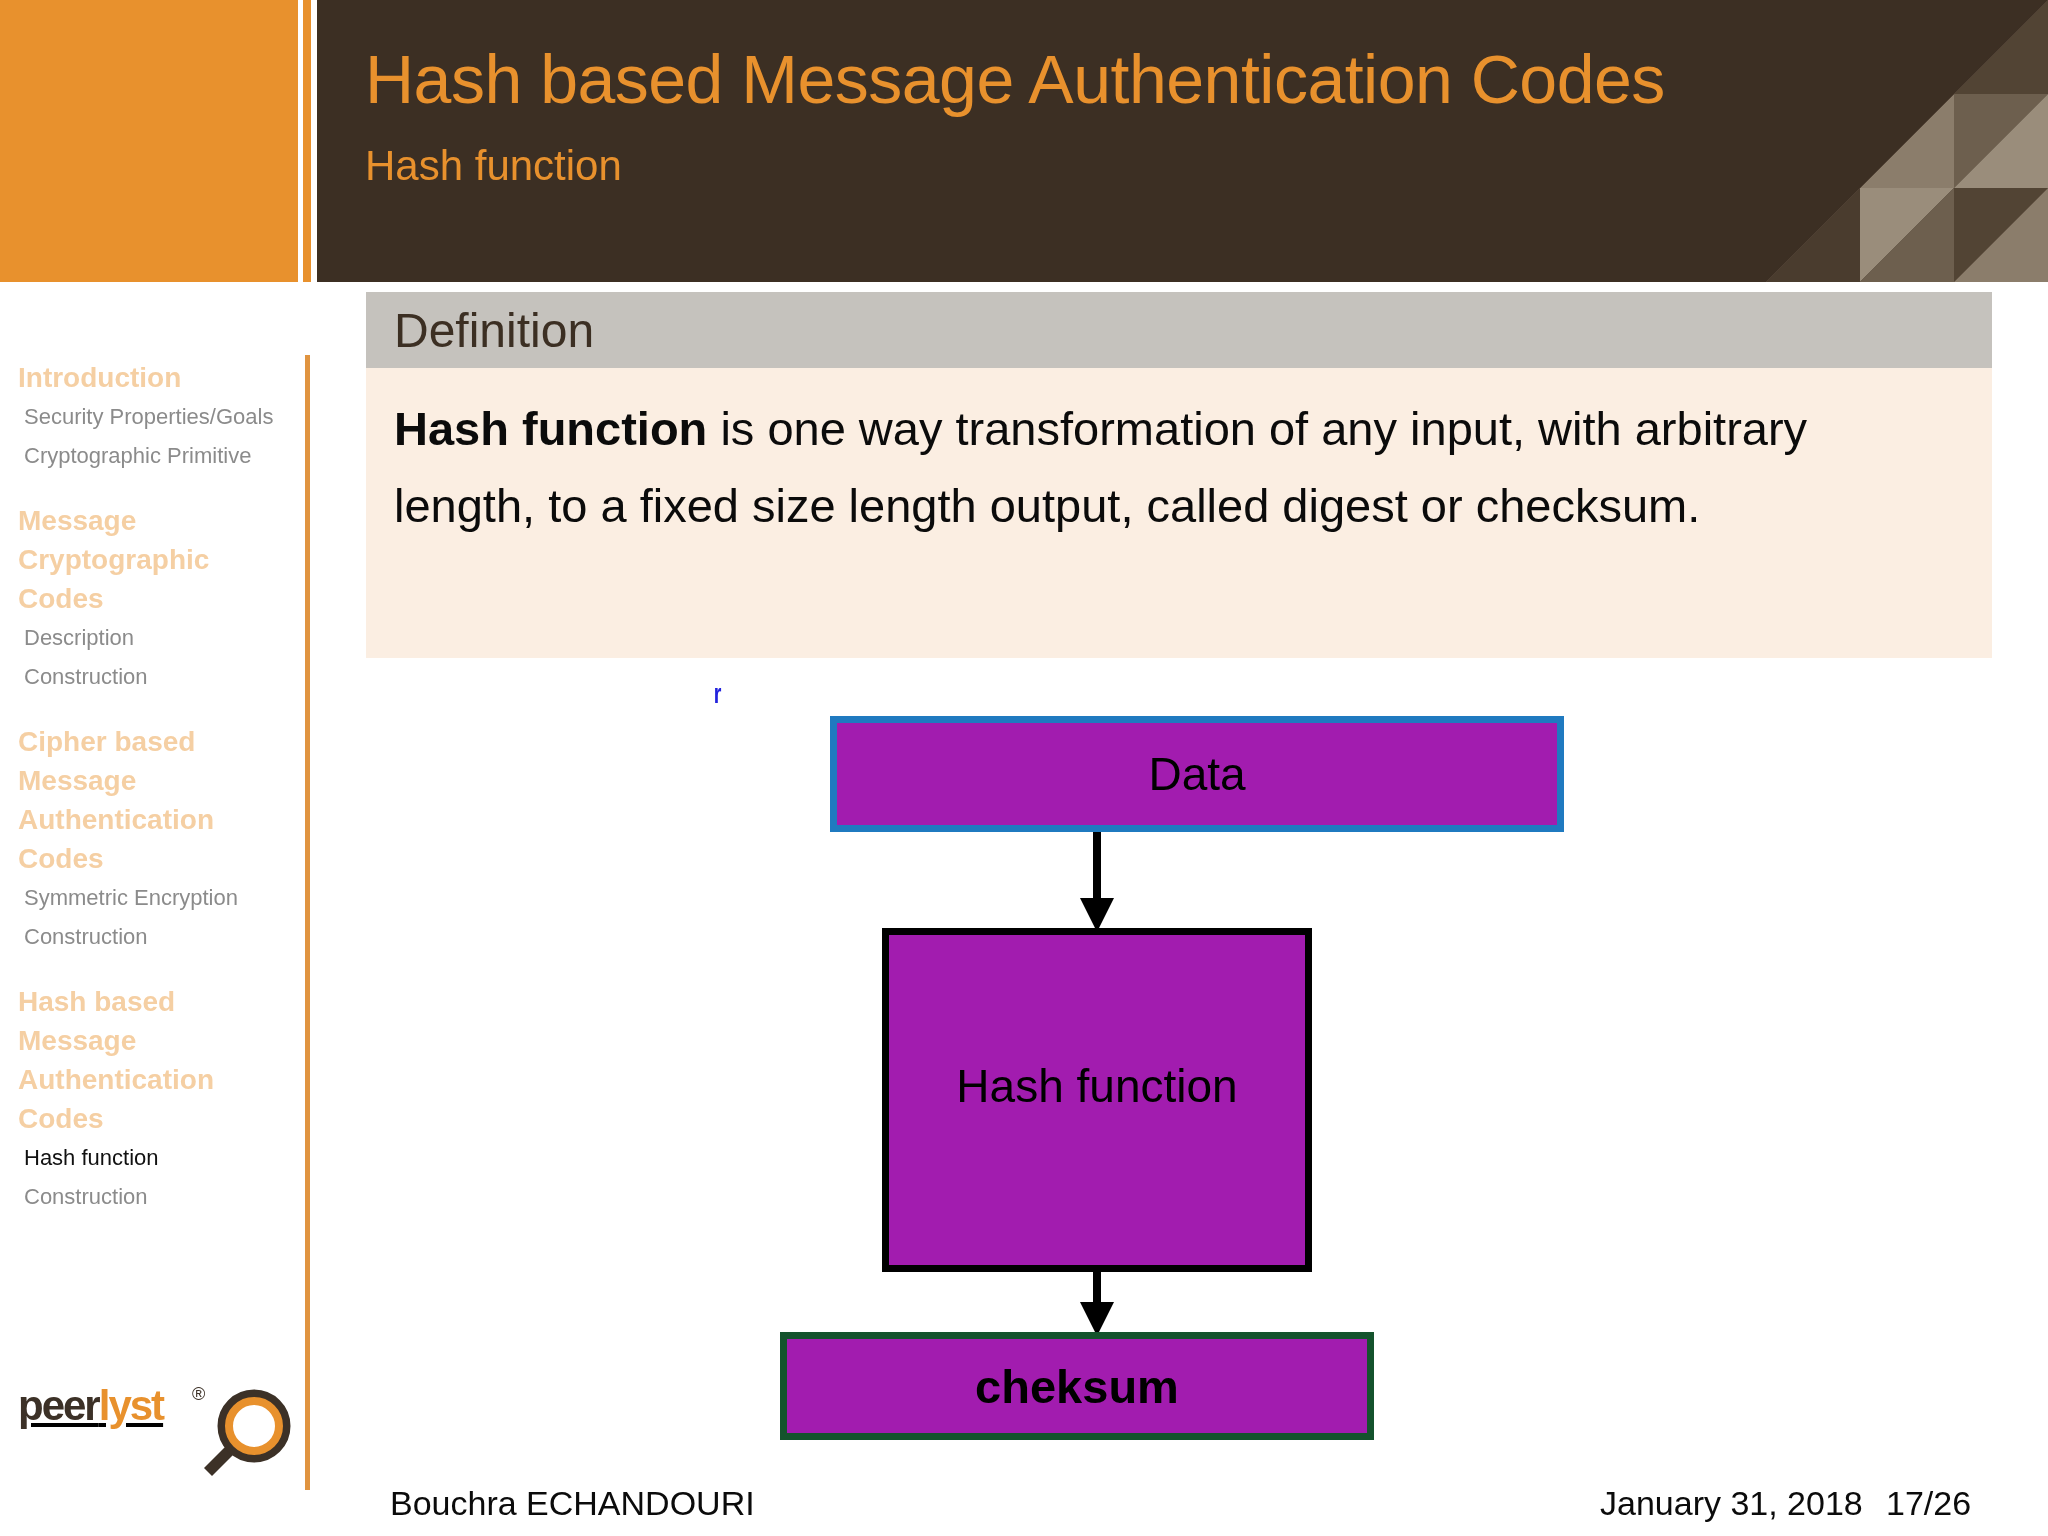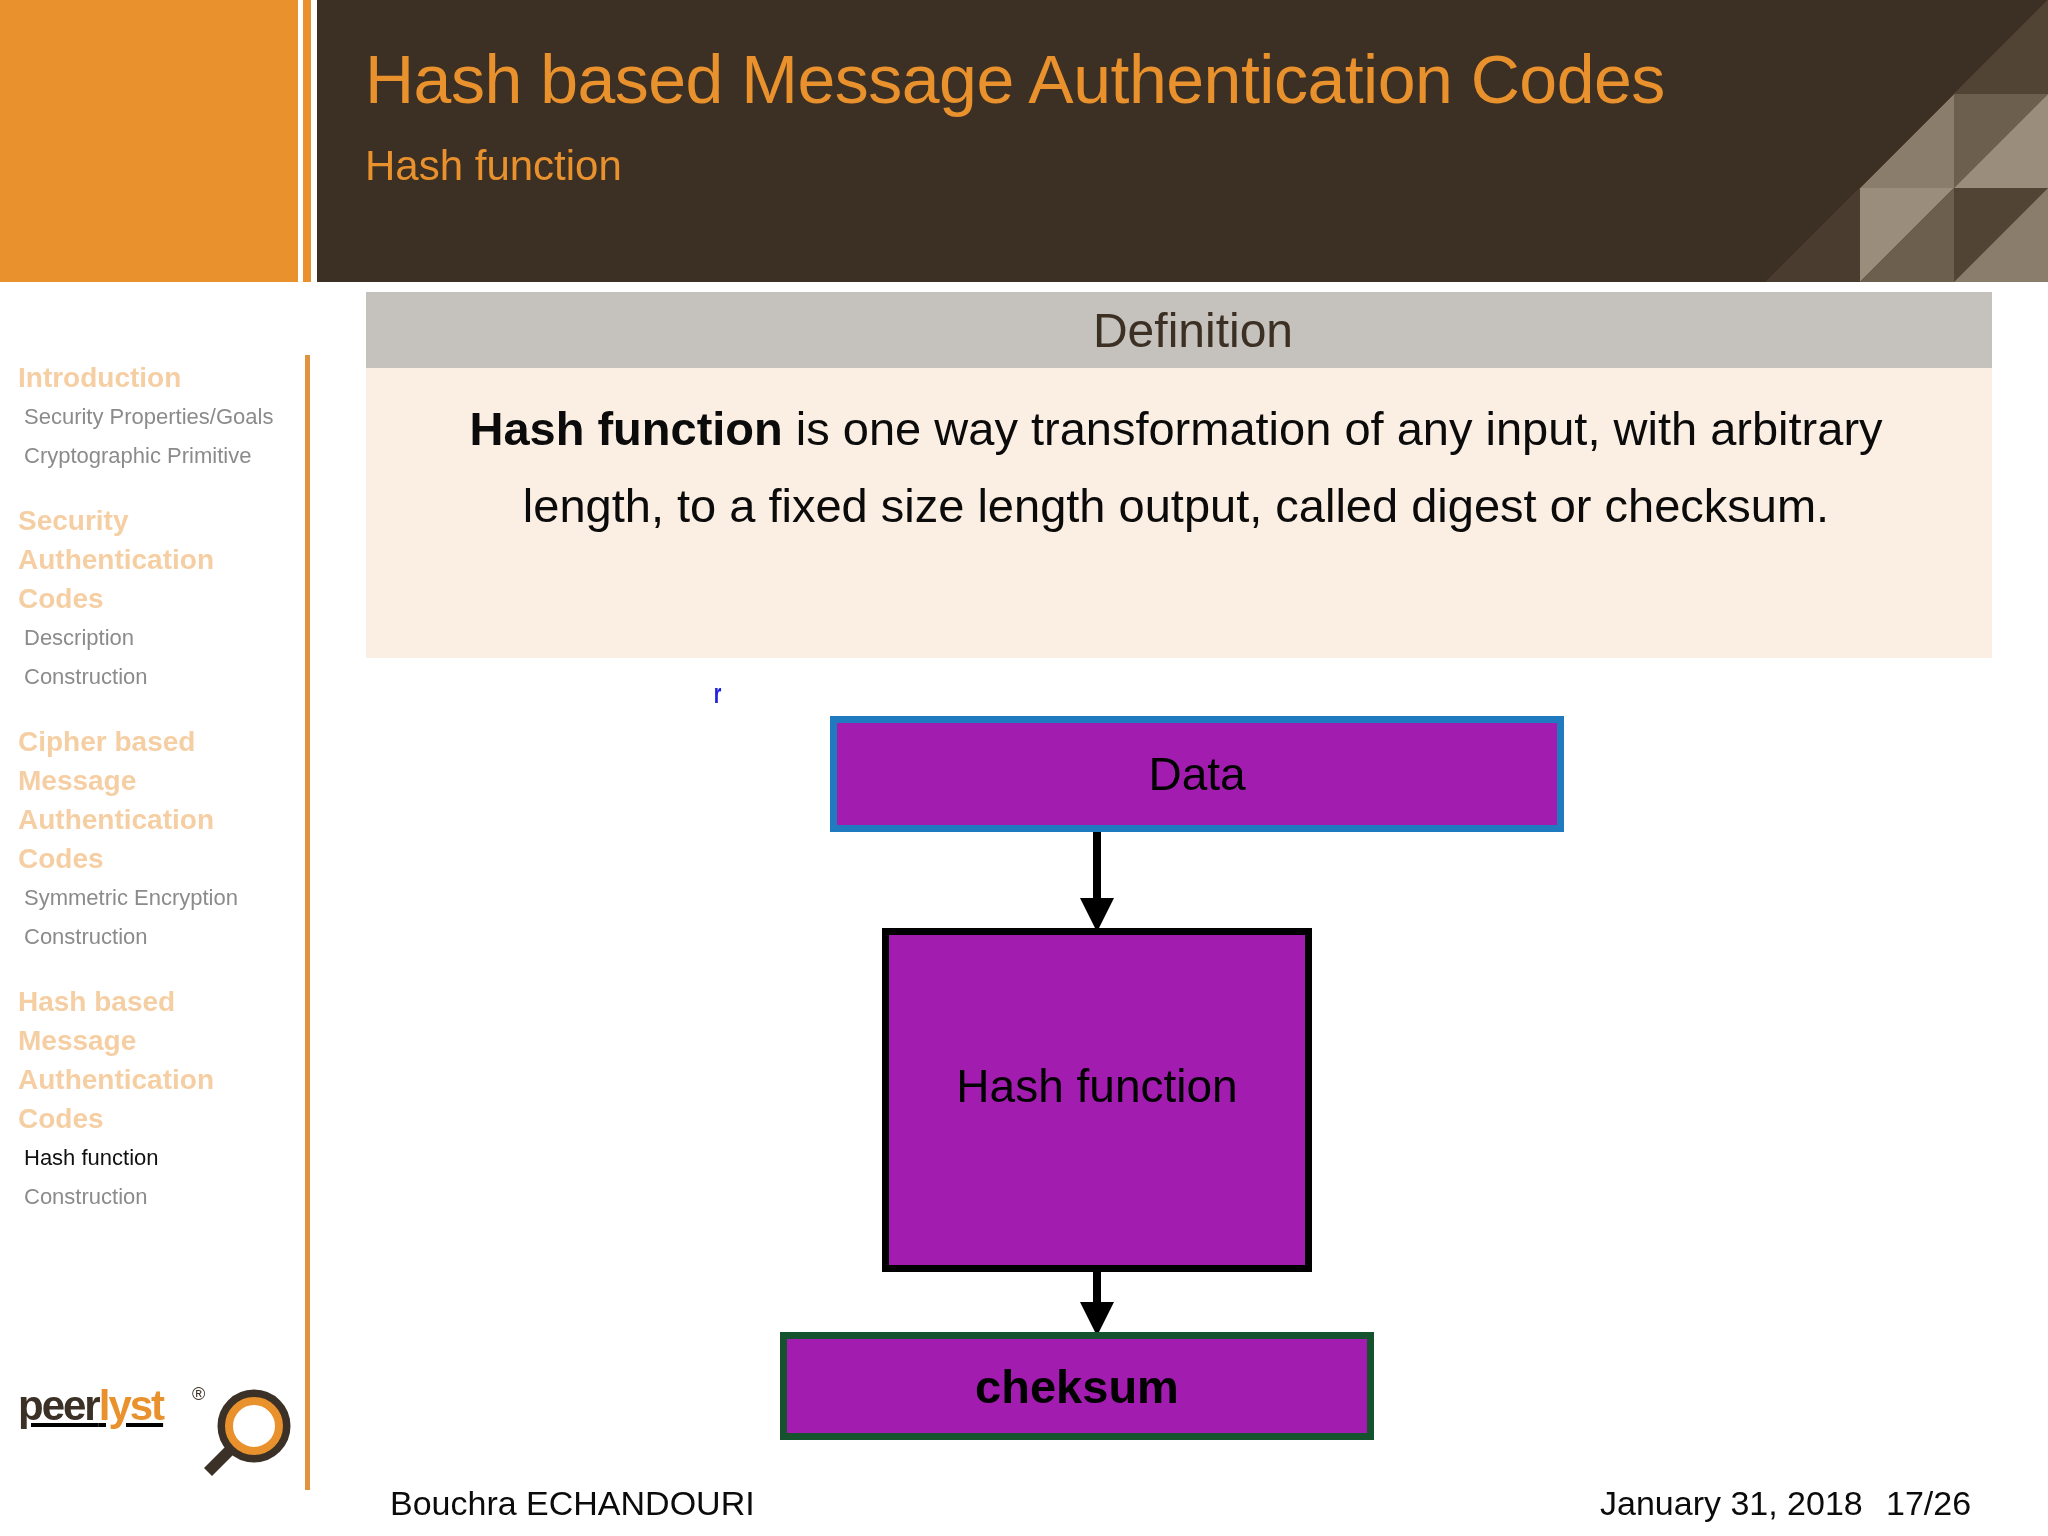--- a/index.html
+++ b/index.html
@@ -44,21 +44,21 @@
 
   
   #logo{position:absolute;left:6px;top:1368px;width:290px;height:110px;}
   #logo-text{position:absolute;left:12px;top:14px;font-size:42px;font-weight:bold;letter-spacing:-2px;text-decoration:underline;}
   #logo-text .peer{color:#3c3127;}
   #logo-text .lyst{color:#e8912d;}
   #logo-reg{position:absolute;left:186px;top:16px;font-size:18px;color:#3c3127;}
   #logo-glass{position:absolute;left:182px;top:18px;}
 
   
-  #def-block{position:absolute;left:366px;top:292px;width:1626px;height:348px;text-align:center;}
+  #def-block{position:absolute;left:366px;top:292px;width:1626px;height:348px;}
   #def-header{
     width:100%;height:76px;background:#c5c2bd;box-sizing:border-box;
     padding:6px 0 0 28px;
   }
   #def-header-title{font-size:48px;color:#3c2f23;line-height:66px;}
   #def-body{
     width:100%;height:290px;background:#fbeee2;box-sizing:border-box;
     padding:22px 34px 0 28px;
   }
   #def-text{font-size:47px;color:#0b0b0b;line-height:77px;}
@@ -145,21 +145,21 @@
     </div>
   </div>
 </div>
 
 <div id="sidebar">
   <div id="sidebar-inner">
     <div class="nav-head first">Introduction</div>
     <div class="nav-sub">Security Properties/Goals</div>
     <div class="nav-sub">Cryptographic Primitive</div>
 
-    <div class="nav-head">Security Authentication Codes</div>
+    <div class="nav-head">Message Cryptographic Codes</div>
     <div class="nav-sub">Description</div>
     <div class="nav-sub">Construction</div>
 
     <div class="nav-head">Cipher based Message Authentication Codes</div>
     <div class="nav-sub">Symmetric Encryption</div>
     <div class="nav-sub">Construction</div>
 
     <div class="nav-head">Hash based Message Authentication Codes</div>
     <div class="nav-sub active">Hash function</div>
     <div class="nav-sub">Construction</div>

